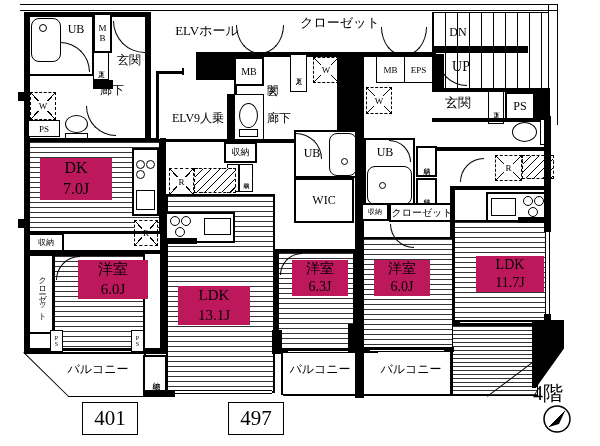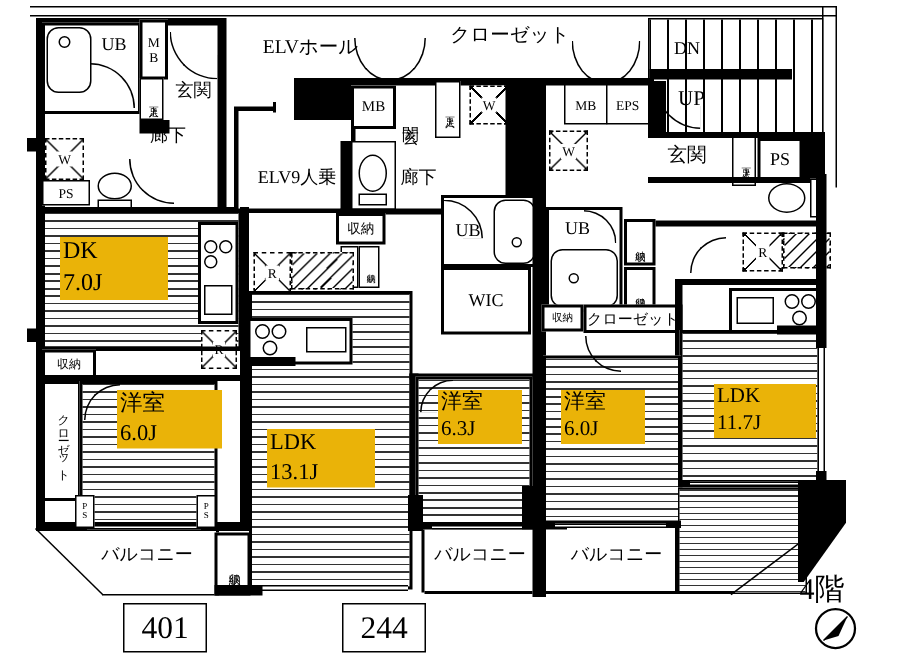--- a/index.html
+++ b/index.html
@@ -27,21 +27,21 @@
       display:flex;align-items:center;justify-content:center;font-size:9px;}
   .xb span{background:#fff;padding:0 1px;}
   .hat{position:absolute;border:1px dashed #000;box-sizing:border-box;
        background:repeating-linear-gradient(135deg,transparent 0 5px,#000 5px 6px),#fff;}
   .win{position:absolute;background:#fff;box-sizing:border-box;}
   .winh{border-top:1px solid #000;border-bottom:1px solid #000;}
   .winv{border-left:1px solid #000;border-right:1px solid #000;}
   .circ{position:absolute;border:1px solid #000;border-radius:50%;background:#fff;box-sizing:border-box;}
   .fix{position:absolute;border:1.5px solid #000;background:#fff;box-sizing:border-box;}
   .diag{position:absolute;border-top:1.5px solid #000;transform-origin:left top;}
-  .rlab{position:absolute;background:#eab308;line-height:1.3;padding:0 2px;}
+  .rlab{position:absolute;text-align:center;background:#be185d;line-height:1.3;padding:0 2px;}
   .rlab span{display:block;}
   .unum{position:absolute;border:1.5px solid #000;background:#fff;
         display:flex;align-items:center;justify-content:center;font-size:21px;}
   .stairs{position:absolute;background-color:#fff;border:1px solid #000;box-sizing:border-box;
         background-image:repeating-linear-gradient(to right,#000 0 1px,transparent 1px 12px);}
 </style>
 </head>
 <body>
 
 <div id="plan">
@@ -307,21 +307,21 @@
   <div class="w" style="left:362px;top:347px;width:92px;height:5px"></div>
   <div class="win winh" style="left:370px;top:349px;width:74px;height:3px"></div>
   <div class="w" style="left:362px;top:394px;width:128px;height:2px"></div>
   <div class="w" style="left:450px;top:352px;width:2px;height:42px"></div>
   <div class="lb t" style="left:376px;top:363px;width:70px;font-size:12px">バルコニー</div>
 
   <div class="unum" style="left: 82px; top: 402px; width: 54px; height: 31px; justify-content: center;">
       <span>401</span>
     </div>
   <div class="unum" style="left:228px;top:402px;width:54px;height:31px">
-      <span>244</span>
+      <span>497</span>
     </div>
   <div class="lb t" style="left:522px;top:382px;width:52px;font-size:20px">4階</div>
   <svg style="position:absolute;left:542px;top:404px" width="30" height="30" viewBox="0 0 30 30">
     <circle cx="15" cy="15" r="13" fill="#fff" stroke="#000" stroke-width="1.5"></circle>
     <path d="M7 23 L23 7 L17 20 Z" fill="#000"></path>
     <path d="M7 23 L23 7" stroke="#000" stroke-width="1"></path>
   </svg>
 
 </div>
 

